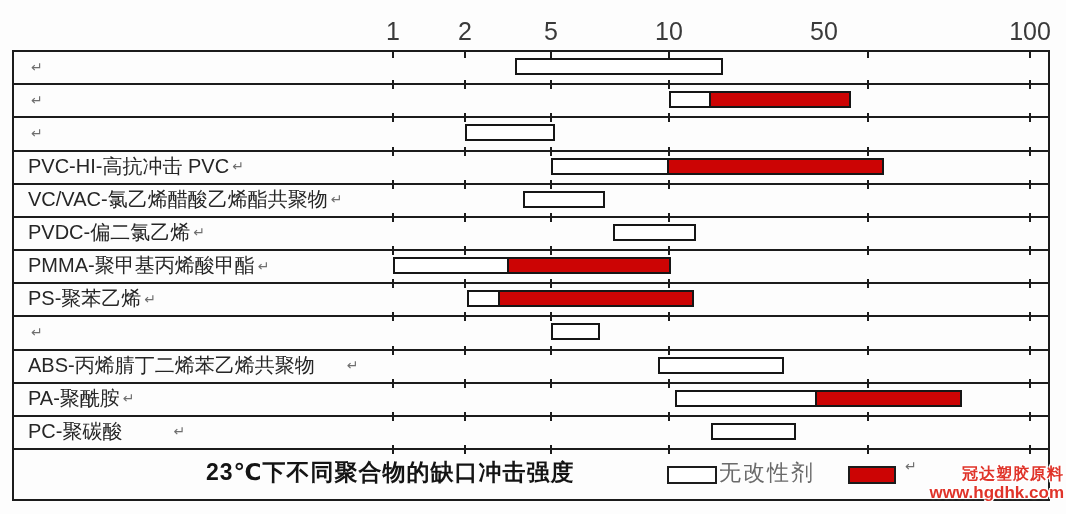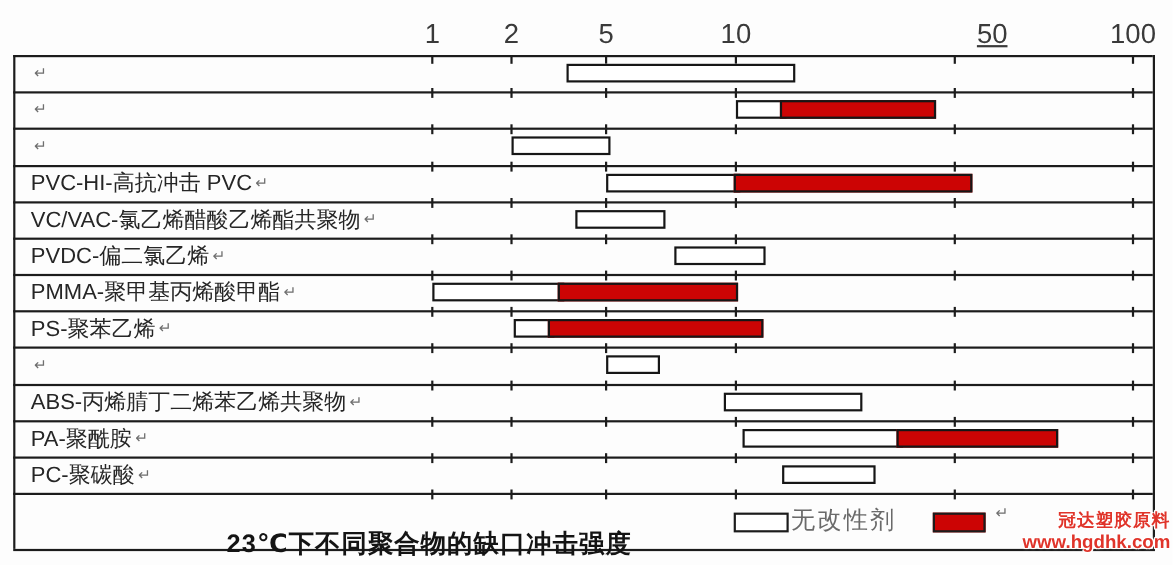--- a/index.html
+++ b/index.html
@@ -54,21 +54,21 @@
       <div class="vline" style="left: 12px; top: 50px; height: 449px;"></div>
       <div class="vline" style="left: 1048px; top: 50px; height: 449px;"></div>
       <div class="axis-num" style="left: 393px; top: 17px;">1</div>
       <div class="tickdash" style="left: 392px; top: 50px; height: 8px;"></div>
       <div class="axis-num" style="left: 465px; top: 17px;">2</div>
       <div class="tickdash" style="left: 464px; top: 50px; height: 8px;"></div>
       <div class="axis-num" style="left: 551px; top: 17px;">5</div>
       <div class="tickdash" style="left: 550px; top: 50px; height: 8px;"></div>
       <div class="axis-num" style="left: 669px; top: 17px;">10</div>
       <div class="tickdash" style="left: 668px; top: 50px; height: 8px;"></div>
-      <div class="axis-num" style="left: 902px; top: 17px; text-decoration: underline;">50</div>
+      <div class="axis-num" style="left: 824px; top: 17px;">50</div>
       <div class="tickdash" style="left: 867px; top: 50px; height: 8px;"></div>
       <div class="axis-num" style="left: 1030px; top: 17px;">100</div>
       <div class="tickdash" style="left: 1029px; top: 50px; height: 8px;"></div>
       <div class="hline" style="left: 12px; top: 83px; width: 1036px;"></div>
       <div class="tickdash" style="left: 392px; top: 79.5px; height: 9px;"></div>
       <div class="tickdash" style="left: 464px; top: 79.5px; height: 9px;"></div>
       <div class="tickdash" style="left: 550px; top: 79.5px; height: 9px;"></div>
       <div class="tickdash" style="left: 668px; top: 79.5px; height: 9px;"></div>
       <div class="tickdash" style="left: 867px; top: 79.5px; height: 9px;"></div>
       <div class="tickdash" style="left: 1029px; top: 79.5px; height: 9px;"></div>
@@ -173,21 +173,21 @@
         <span class="ret">↵</span>
       </div>
       <div class="bar" style="left: 551px; top: 323px; width: 44.6644px;"></div>
       <div class="hline" style="left: 12px; top: 382px; width: 1036px;"></div>
       <div class="tickdash" style="left: 392px; top: 378.5px; height: 9px;"></div>
       <div class="tickdash" style="left: 464px; top: 378.5px; height: 9px;"></div>
       <div class="tickdash" style="left: 550px; top: 378.5px; height: 9px;"></div>
       <div class="tickdash" style="left: 668px; top: 378.5px; height: 9px;"></div>
       <div class="tickdash" style="left: 867px; top: 378.5px; height: 9px;"></div>
       <div class="tickdash" style="left: 1029px; top: 378.5px; height: 9px;"></div>
-      <div class="row-label" style="top: 348.5px; height: 33.1667px;">
+      <div class="row-label" style="top: 348.5px; height: 33.1667px; gap: 29px;">
         <span>ABS-丙烯腈丁二烯苯乙烯共聚物</span>
         <span class="ret">↵</span>
       </div>
       <div class="bar" style="left: 658.466px; top: 357px; width: 121.331px;"></div>
       <div class="hline" style="left: 12px; top: 415px; width: 1036px;"></div>
       <div class="tickdash" style="left: 392px; top: 411.5px; height: 9px;"></div>
       <div class="tickdash" style="left: 464px; top: 411.5px; height: 9px;"></div>
       <div class="tickdash" style="left: 550px; top: 411.5px; height: 9px;"></div>
       <div class="tickdash" style="left: 668px; top: 411.5px; height: 9px;"></div>
       <div class="tickdash" style="left: 867px; top: 411.5px; height: 9px;"></div>
@@ -198,28 +198,28 @@
       </div>
       <div class="bar" style="left: 675.033px; top: 390px; width: 141.591px;"></div>
       <div class="bar red" style="left: 814.623px; top: 390px; width: 143.003px;"></div>
       <div class="hline" style="left: 12px; top: 448px; width: 1036px;"></div>
       <div class="tickdash" style="left: 392px; top: 444.5px; height: 9px;"></div>
       <div class="tickdash" style="left: 464px; top: 444.5px; height: 9px;"></div>
       <div class="tickdash" style="left: 550px; top: 444.5px; height: 9px;"></div>
       <div class="tickdash" style="left: 668px; top: 444.5px; height: 9px;"></div>
       <div class="tickdash" style="left: 867px; top: 444.5px; height: 9px;"></div>
       <div class="tickdash" style="left: 1029px; top: 444.5px; height: 9px;"></div>
-      <div class="row-label" style="top: 414.833px; height: 33.1667px;">
+      <div class="row-label" style="top: 414.833px; height: 33.1667px; gap: 48px;">
         <span>PC-聚碳酸</span>
         <span class="ret">↵</span>
       </div>
       <div class="bar" style="left: 710.603px; top: 423px; width: 81.2079px;"></div>
     </div>
 
-  <div class="caption" style="left:206px;top:479px;">23℃下不同聚合物的缺口冲击强度</div>
+  <div class="caption" style="left:206px;top:457px;">23℃下不同聚合物的缺口冲击强度</div>
 
   <div class="legend-swatch" style="left:667px;top:466px;width:46px;background:#ffffff;"></div>
   <div class="legend-label" style="left:719px;top:458px;">
     <span>无改性剂</span>
   </div>
 
   <div class="legend-swatch" style="left:848px;top:466px;width:44px;background:#cc0404;"></div>
   <div class="legend-label" style="left:902px;top:458px;">
     <span class="ret">↵</span>
   </div>

